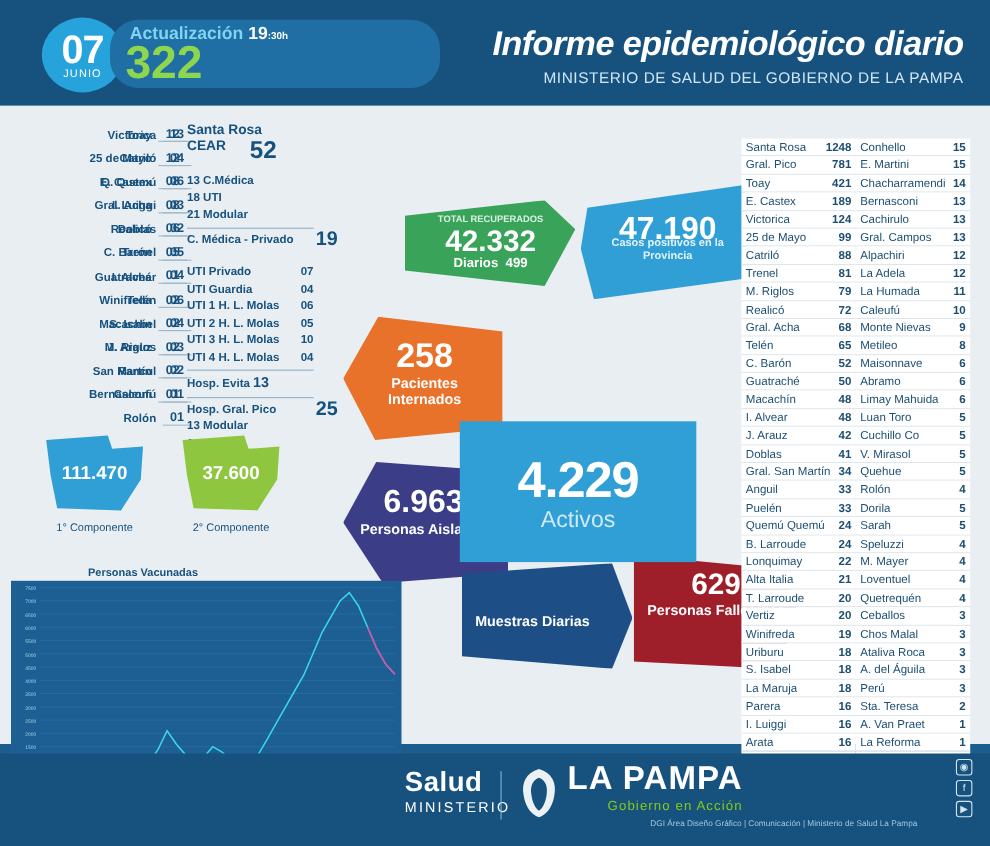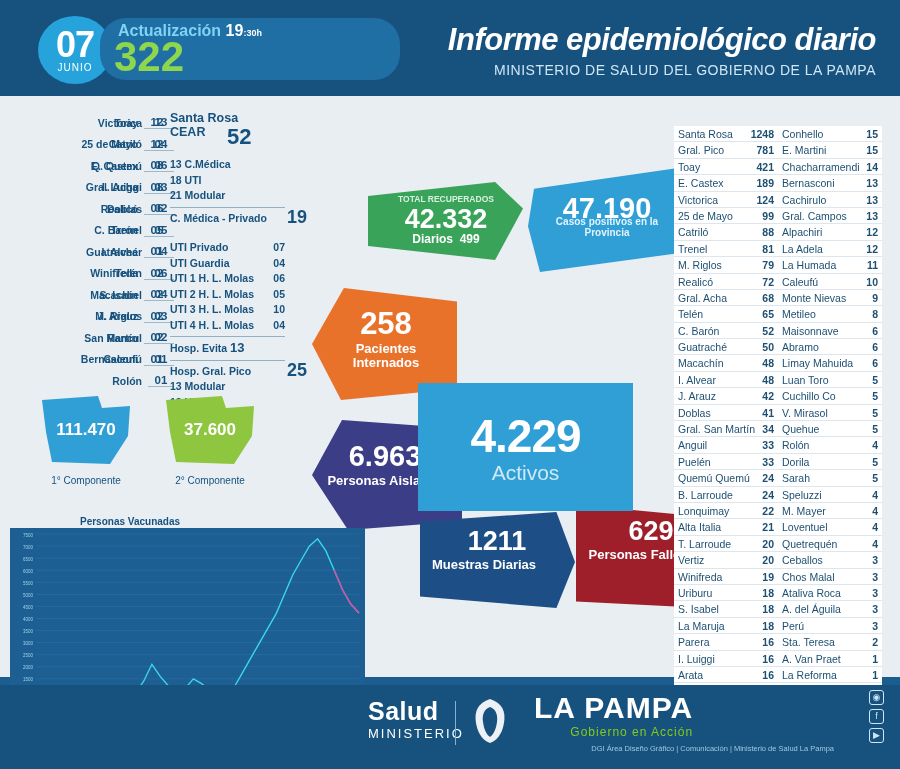--- a/index.html
+++ b/index.html
@@ -157,21 +157,21 @@
   .chart-title { position:absolute; left:80px; top:516px; font-size:10px; font-weight:bold; color:#17527f;}
   .chart-box { position:absolute; left:10px; top:528px; width:355px; height:205px; background:#1d5f93; }
   .chart-cap { position:absolute; left:82px; top:750px; font-size:10px; font-weight:bold; color:#fff; }
 
   
   .footer { position:absolute; left:0; bottom:0; width:900px; height:84px; background:#17527f; }
   .f-salud { position:absolute; left:368px; bottom:28px; color:#fff; }
   .f-salud .s1 { font-size:25px; font-weight:bold; letter-spacing:0.5px;}
   .f-salud .s2 { font-size:13px; letter-spacing:2px; }
   .f-div { position:absolute; left:455px; bottom:24px; width:1px; height:44px; background:#7fb4d6;}
-  .f-lp { position:absolute; left:516px; bottom:30px; color:#fff;margin-left:18px; }
+  .f-lp { position:absolute; left:516px; bottom:30px; color:#fff; }
   .f-lp .l1 { font-size:30px; font-weight:bold; letter-spacing:1px;}
   .f-lp .l2 { font-size:12px; color:#84cc16; letter-spacing:1px; text-align:right;}
   .f-credits { position:absolute; right:66px; bottom:16px; color:#9ec7e0; font-size:7.5px;}
   .f-social { position:absolute; right:16px; bottom:22px; }
   .f-social div {
     width:15px; height:15px; border:1.3px solid #cfe6f5; border-radius:3px;
     margin-bottom:4px; color:#cfe6f5; font-size:9px; text-align:center; line-height:13px;
   }
   .crest { position:absolute; left:470px; bottom:24px; width:40px; height:48px; }
 </style>
@@ -348,21 +348,20 @@
 
     <div class="chev c-orange"></div>
     <div class="v-int">258</div>
     <div class="v-int-sub">Pacientes Internados</div>
 
     <div class="chev c-purple"></div>
     <div class="v-ais">6.963</div>
     <div class="v-ais-sub">Personas Aisladas</div>
 
     <div class="chev c-navy"></div>
-    <div class="v-mue">1211</div>
     <div class="v-mue-sub">Muestras Diarias</div>
 
     <div class="chev c-red"></div>
     <div class="v-fal">629</div>
     <div class="v-fal-sub">Personas Fallecidas</div>
 
     <div class="center-box">
       <div class="n">4.229</div>
       <div class="l">Activos</div>
     </div>

